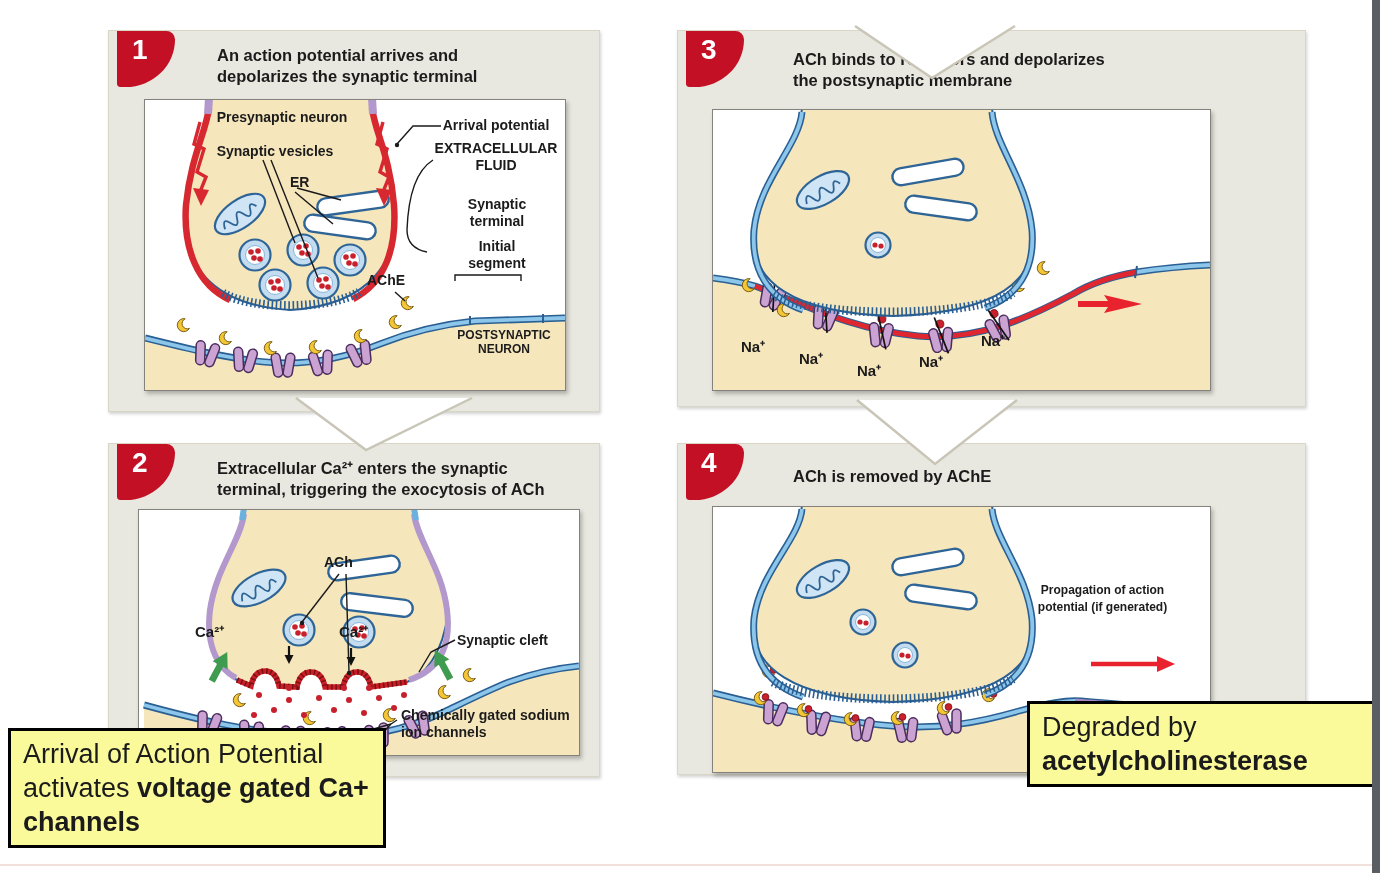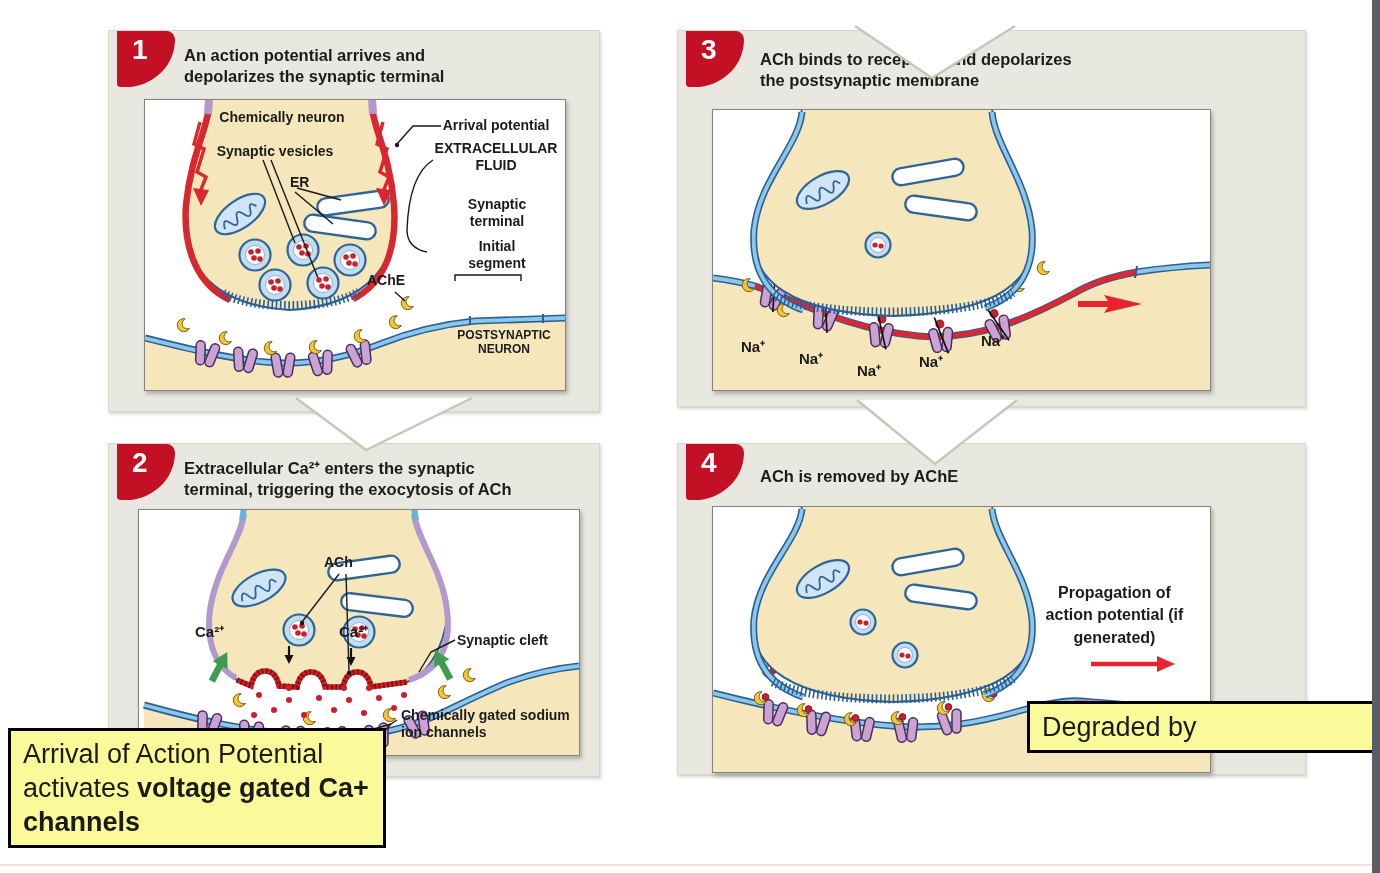--- a/index.html
+++ b/index.html
@@ -3,21 +3,21 @@
 <meta charset="utf-8">
 <style>
   html,body{margin:0;padding:0;background:#fff;}
   #stage{position:relative;width:1380px;height:873px;background:#ffffff;overflow:hidden;
          font-family:"Liberation Sans",sans-serif;color:#1b1b1b;}
   .panel{position:absolute;background:#e9e8e0;border:1px solid #d9d6c5;
          box-shadow:1px 2px 3px rgba(0,0,0,.18);}
   .badge{position:absolute;top:0;left:8px;width:58px;height:56px;background:#c31025;
          border-radius:0 10px 100% 4px;}
   .badge span{position:absolute;top:3px;left:15px;color:#fff;font-size:28px;font-weight:bold;}
-  .ptitle{position:absolute;font-size:16.5px;font-weight:bold;line-height:1.28;}
+  .ptitle{position:absolute;font-size:16.5px;font-weight:bold;line-height:1.28;margin-left:33px;}
   .dbox{position:absolute;background:#fff;border:1.5px solid #83827d;
         box-shadow:2px 3px 4px rgba(0,0,0,.25);}
   .dbox svg{position:absolute;left:0;top:0;}
   .lbl{position:absolute;font-weight:bold;font-size:14px;line-height:1.18;}
   .ctr{text-align:center;}
   .note{position:absolute;background:#fbfa9b;border:3px solid #000;padding:6px 12px;
         font-size:27px;line-height:1.26;z-index:30;}
   .note b{font-weight:bold;}
   .chevron{position:absolute;z-index:20;}
   .edgebar{position:absolute;right:0;top:0;width:8px;height:100%;background:#5a5d61;z-index:40;}
@@ -146,21 +146,21 @@
             <path d="M126,60 L173,178"></path>
         <path d="M152,88 L196,100"></path>
             <path d="M150,92 L188,124"></path>
         <path d="M296,26 L268,26 L252,44"></path>
         <path d="M288,60 Q264,75 262,130 Q262,148 282,152"></path>
         <path d="M310,181 L310,175 L376,175 L376,181"></path>
         <path d="M250,192 L260,201"></path>
       </g>
       <circle cx="252" cy="45" r="2.2" fill="#1a1a1a"></circle>
     </svg>
-    <div class="lbl ctr" style="left:62px;top:9px;width:150px;">Chemically neuron</div>
+    <div class="lbl ctr" style="left:62px;top:9px;width:150px;">Presynaptic neuron</div>
     <div class="lbl ctr" style="left:55px;top:43px;width:150px;">Synaptic vesicles</div>
     <div class="lbl" style="left:145px;top:74px;width:40px;">ER</div>
     <div class="lbl ctr" style="left:280px;top:17px;width:142px;">Arrival potential</div>
     <div class="lbl ctr" style="left:280px;top:40px;width:142px;">EXTRACELLULAR FLUID</div>
     <div class="lbl ctr" style="left:312px;top:96px;width:80px;">Synaptic terminal</div>
     <div class="lbl ctr" style="left:312px;top:138px;width:80px;">Initial segment</div>
     <div class="lbl" style="left:222px;top:172px;width:60px;">AChE</div>
     <div class="lbl ctr" style="left:296px;top:228px;width:126px;font-size:12px;">POSTSYNAPTIC NEURON</div>
   </div>
 </div>
@@ -350,21 +350,21 @@
       <use href="#def-mito" transform="translate(110,72) rotate(-30)"></use>
       <use href="#def-er" transform="translate(215,55) rotate(-10)"></use>
       <use href="#def-er" transform="translate(228,90) rotate(8)"></use>
       <use href="#def-ves2" transform="translate(150,115)"></use>
       <use href="#def-ves2" transform="translate(192,148)"></use>
       <g>
         <line x1="378" y1="157" x2="446" y2="157" stroke="#e8232d" stroke-width="4.5"></line>
         <polygon points="444,149 462,157 444,165" fill="#e8232d"></polygon>
       </g>
     </svg>
-    <div class="lbl ctr" style="left:324px;top:75px;width:155px;font-size:16px;line-height:1.4;">Propagation of action potential (if generated)</div>
+    <div class="lbl ctr" style="left:312px;top:75px;width:155px;font-size:12px;line-height:1.4;">Propagation of action potential (if generated)</div>
   </div>
 </div>
 
 <svg class="chevron" style="left:288px;top:396px;" width="200" height="60">
   <polygon points="8,2 78,54 184,2" fill="#ffffff"></polygon>
   <path d="M8,2 L78,54 L184,2" fill="none" stroke="#c9c6b7" stroke-width="2.5"></path>
 </svg>
 <svg class="chevron" style="left:850px;top:24px;" width="170" height="60">
   <polygon points="5,2 82,54 165,2" fill="#ffffff"></polygon>
   <path d="M5,2 L82,54 L165,2" fill="none" stroke="#c9c6b7" stroke-width="2.5"></path>
@@ -372,18 +372,19 @@
 <svg class="chevron" style="left:852px;top:398px;" width="170" height="72">
   <polygon points="5,2 83,66 165,2" fill="#ffffff"></polygon>
   <path d="M5,2 L83,66 L165,2" fill="none" stroke="#c9c6b7" stroke-width="2.5"></path>
 </svg>
 
 <div class="note" style="left:8px;top:728px;width:348px;">
   <span>Arrival of Action Potential activates </span><b>voltage gated Ca+ channels</b>
 </div>
 <div class="note" style="left:1027px;top:701px;width:322px;">
   <span style="display:block;">Degraded by</span>
+      <b style="display:block;">acetylcholinesterase</b>
 </div>
 
 <div class="edgebar"></div>
 <div class="bottomline"></div>
 
 </div>
 
 </body></html>

